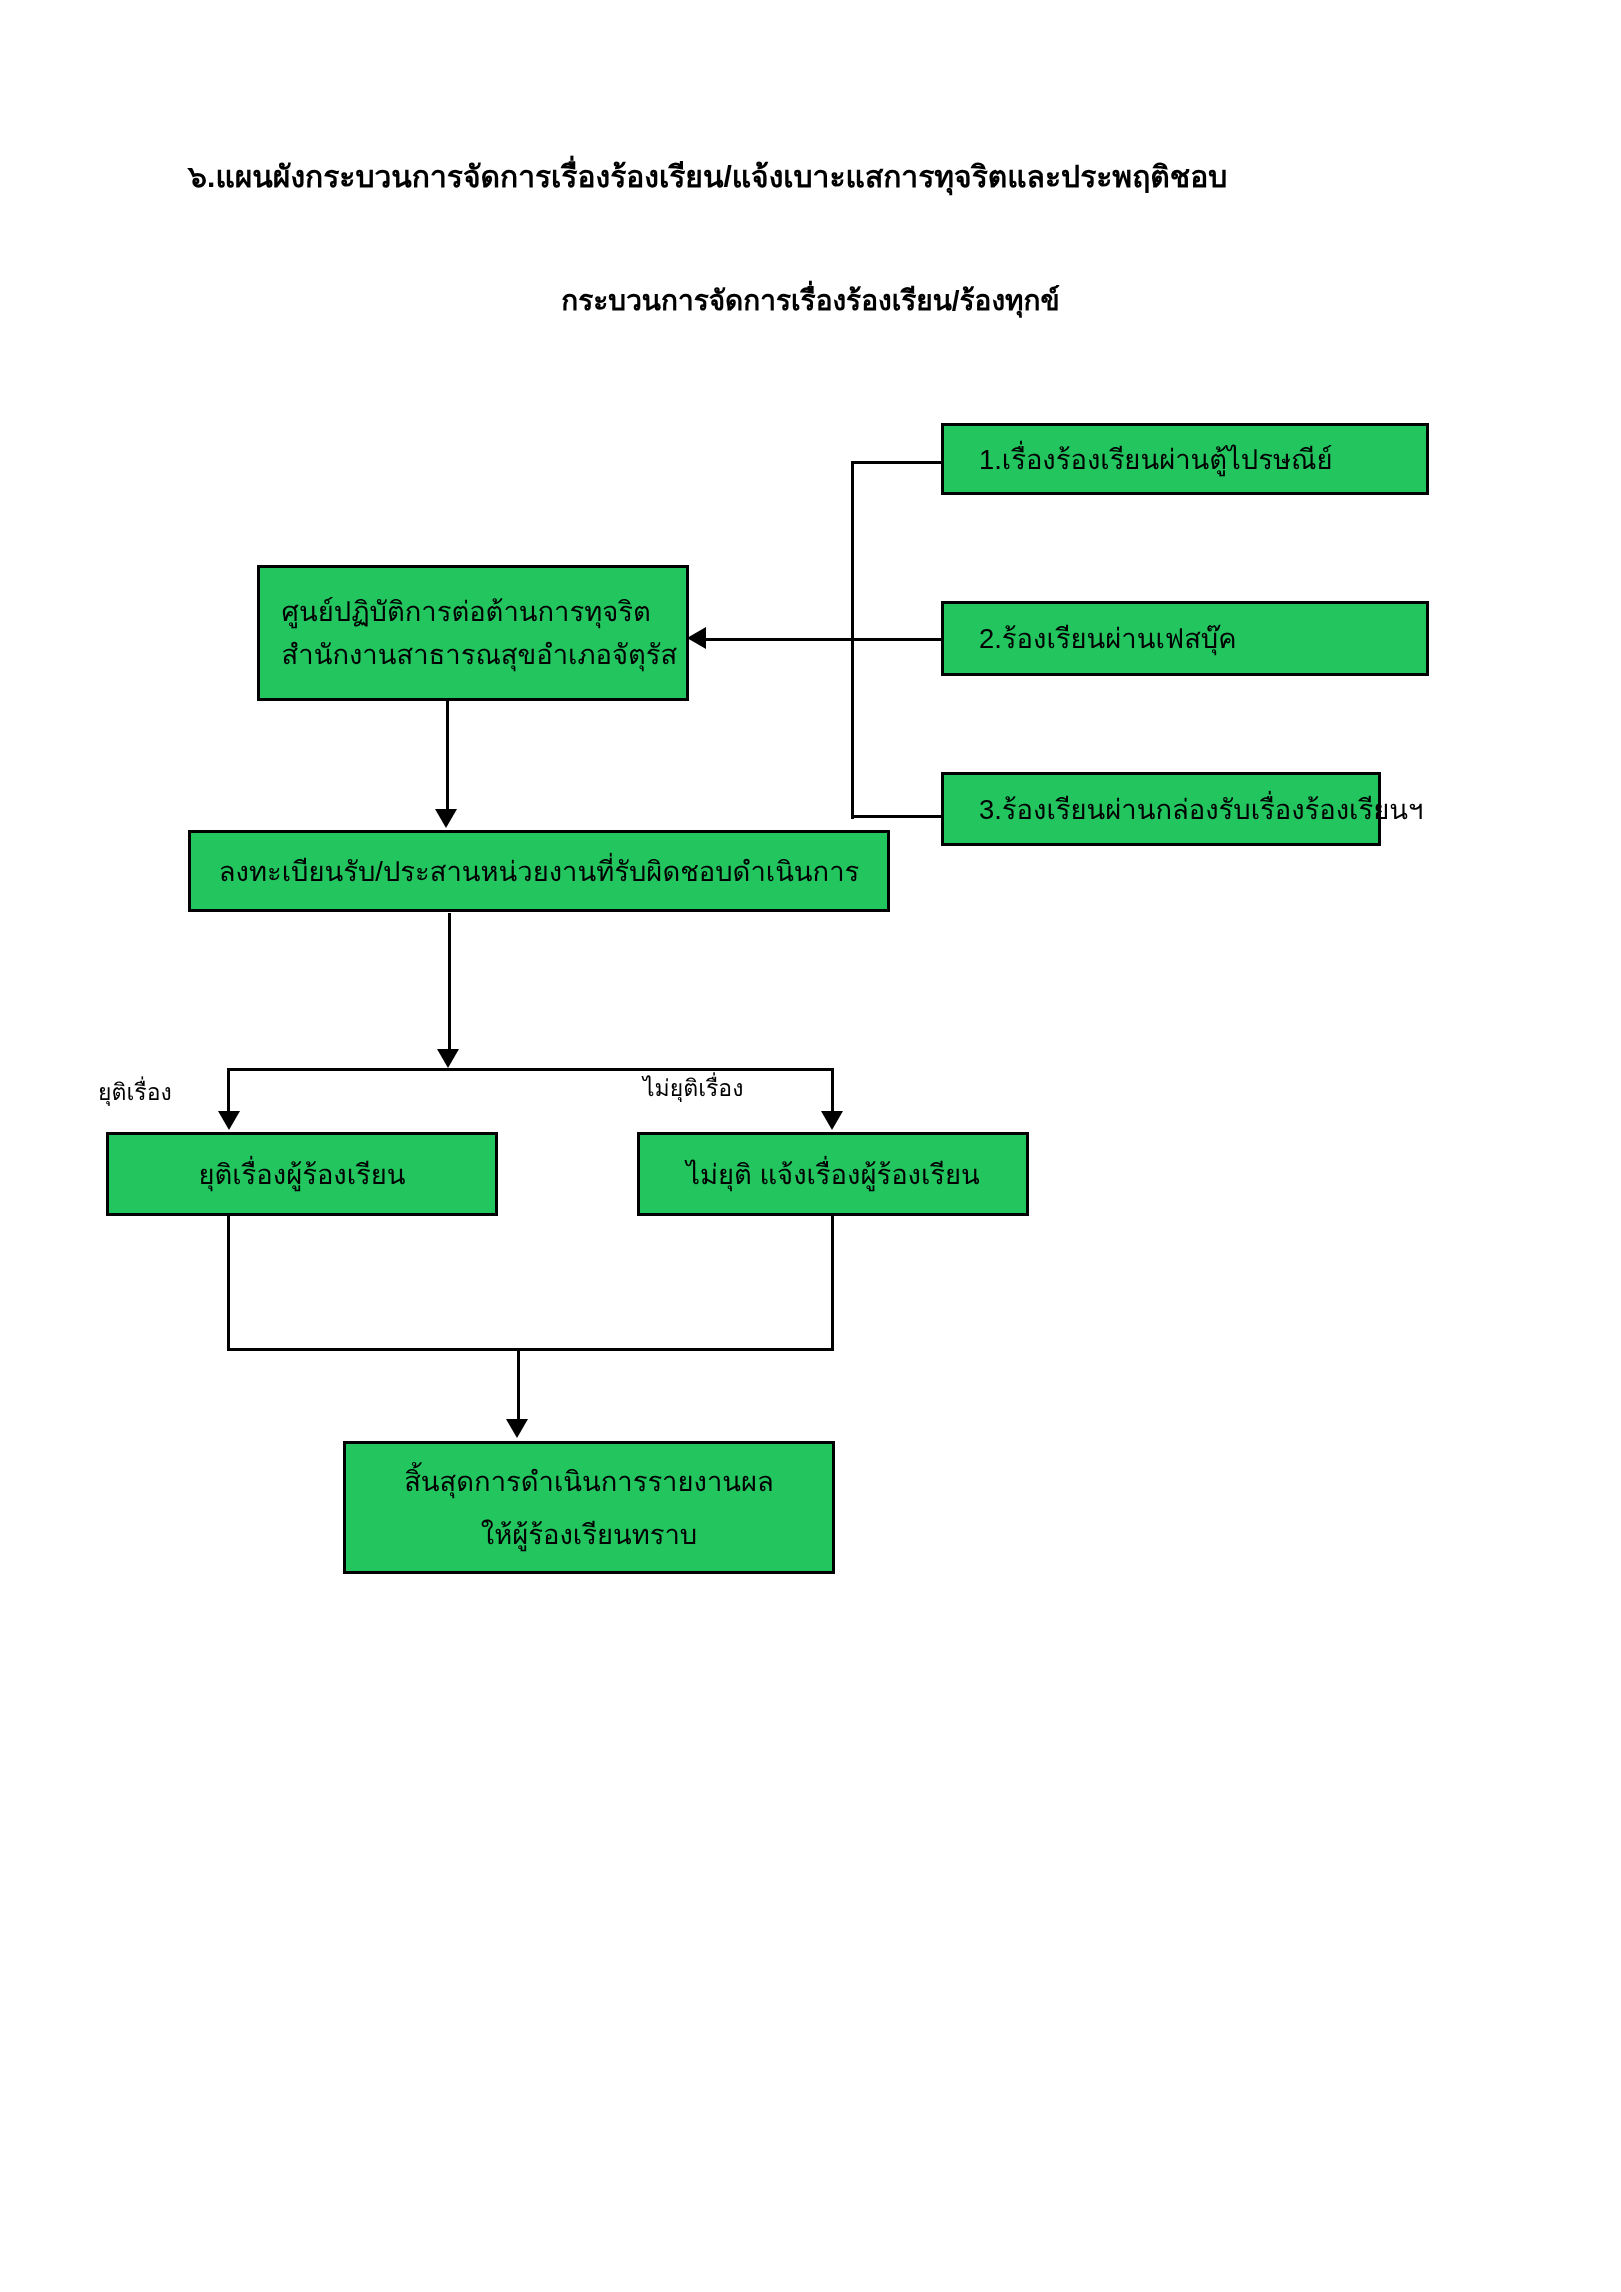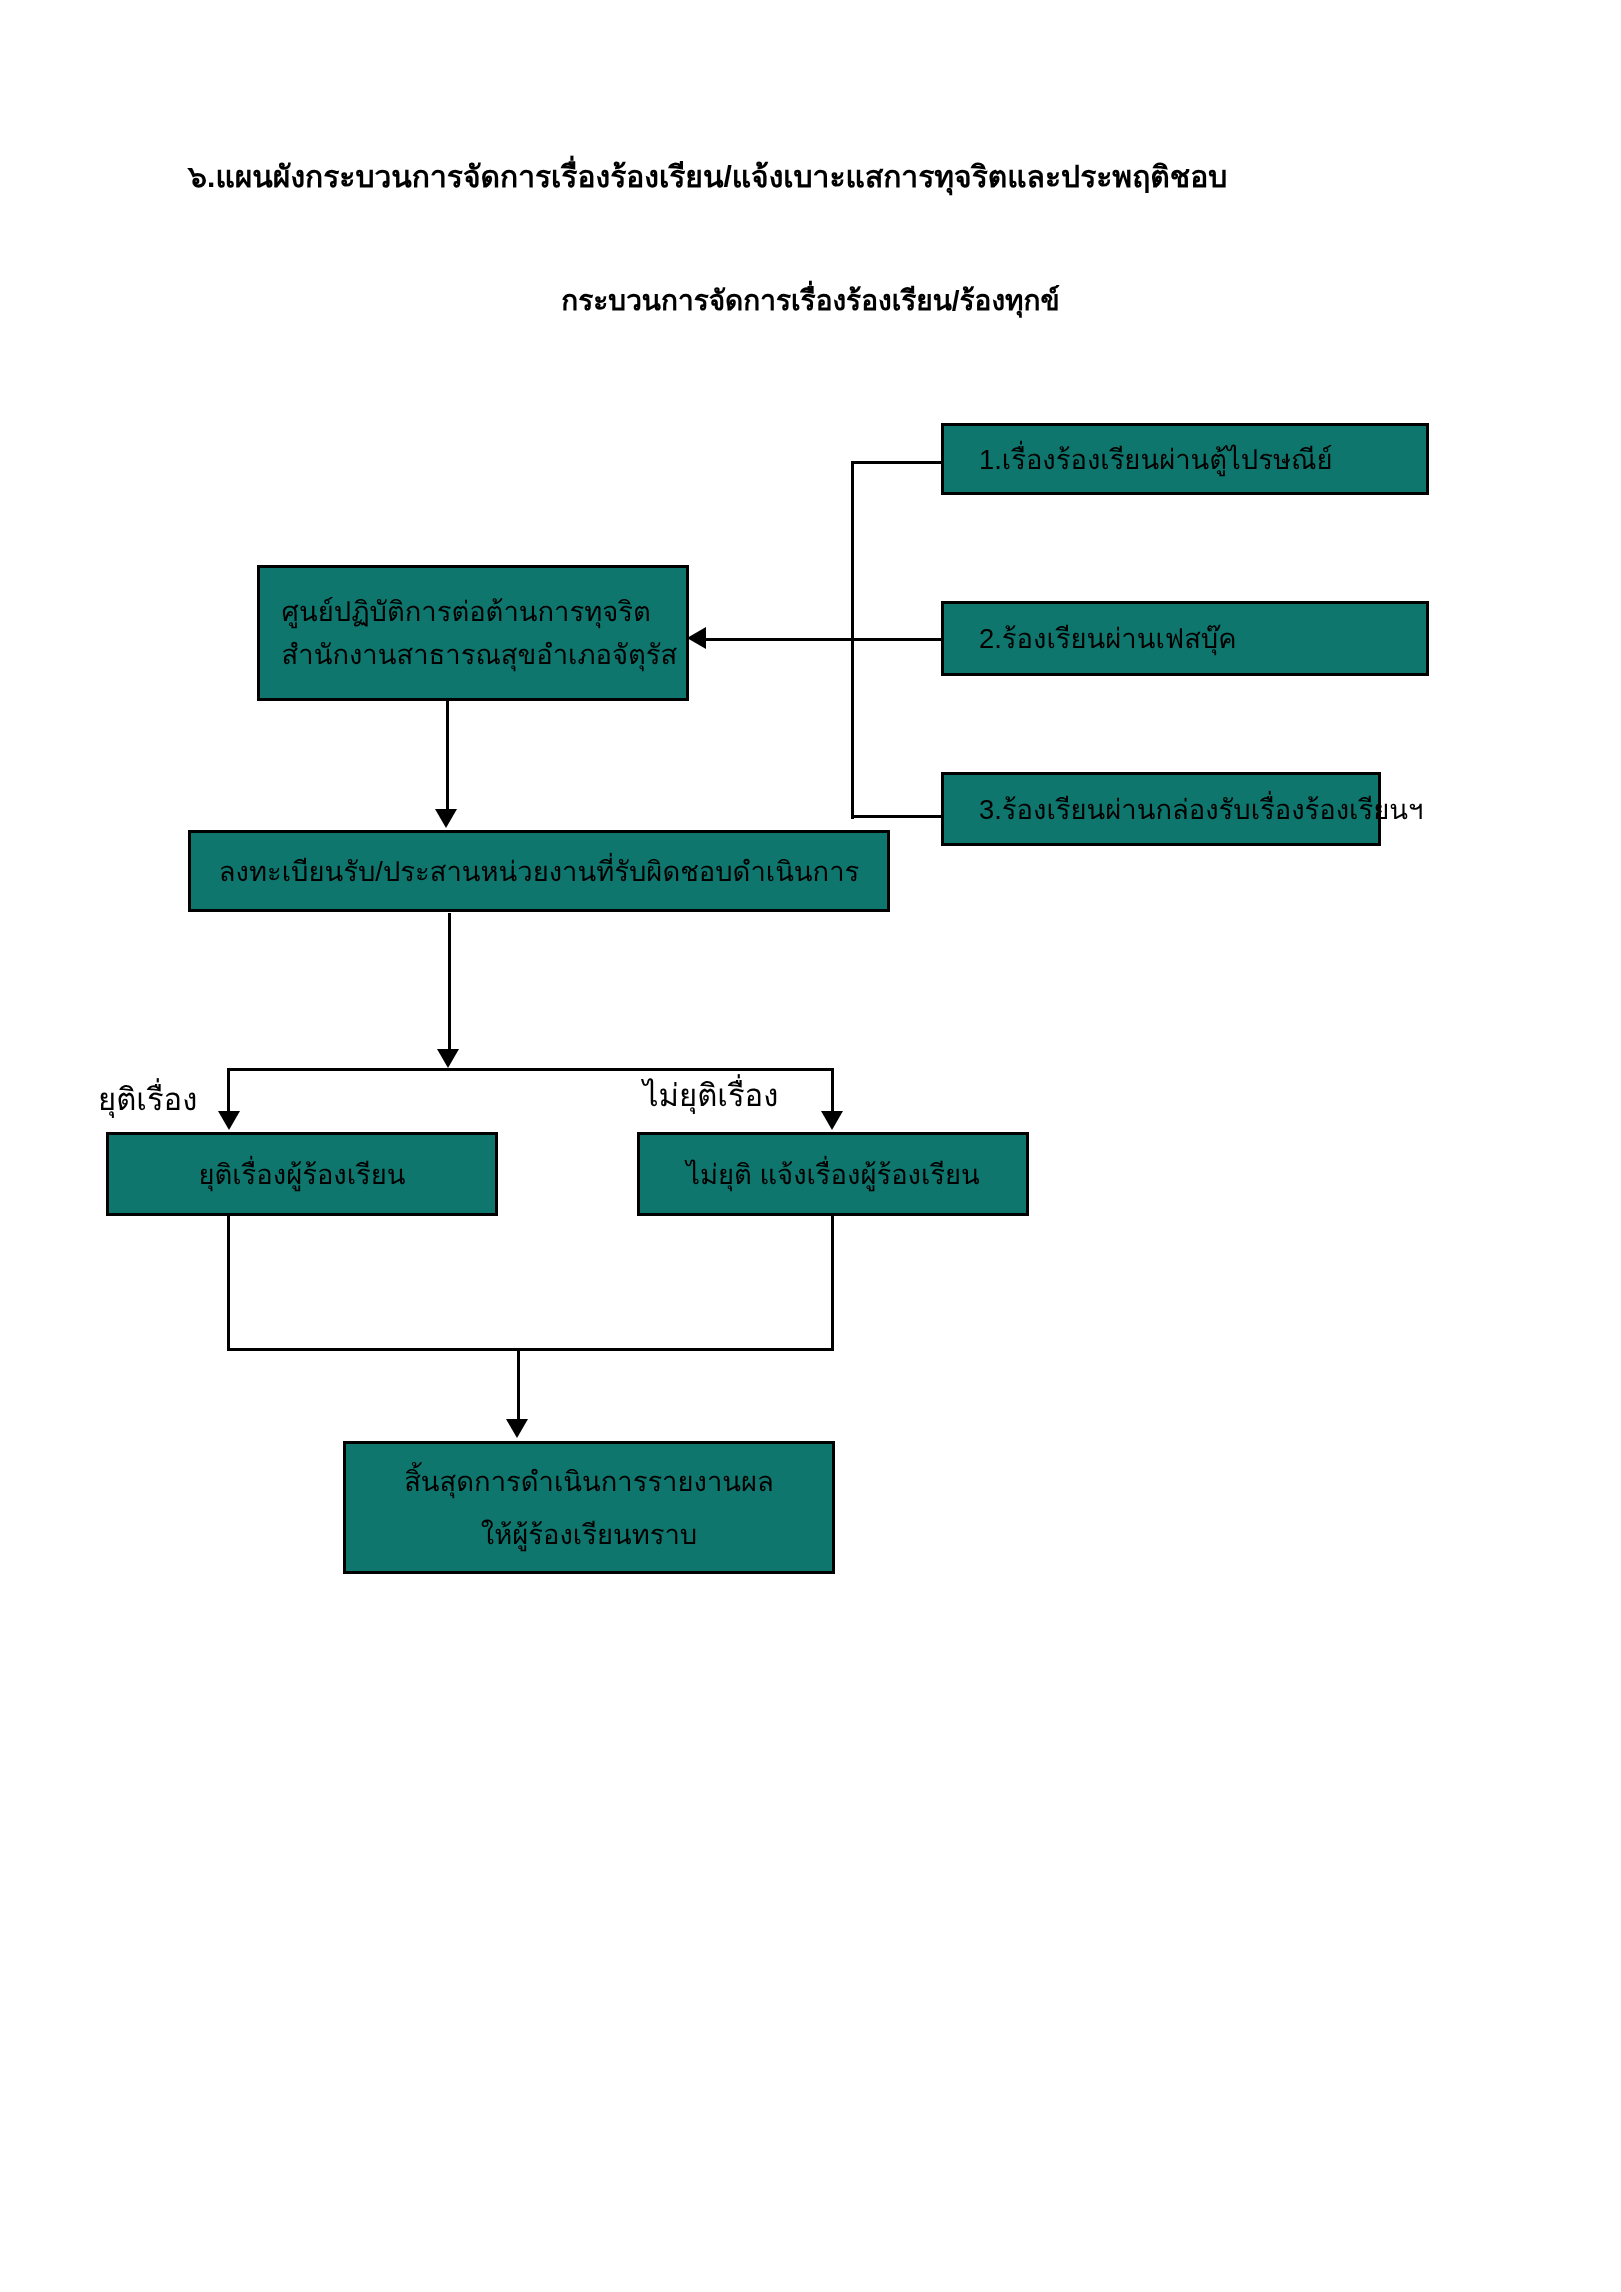--- a/index.html
+++ b/index.html
@@ -16,33 +16,33 @@
     position:absolute;left:188px;top:153px;
     font-size:30px;font-weight:bold;white-space:nowrap;
   }
   .subtitle{
     position:absolute;left:0;top:278px;width:1621px;
     text-align:center;font-size:28px;font-weight:bold;white-space:nowrap;
   }
   .box{
     position:absolute;
     border:3.9px solid #000;
-    background:#0f766e;
+    background:#22c55e;
     box-sizing:border-box;
     display:flex;flex-direction:column;justify-content:center;
     font-size:27.4px;line-height:43px;
   }
   .box.center-text{align-items:center;text-align:center;}
   .box.left-text{align-items:flex-start;padding-left:35px;text-align:left;}
   .box .bline{white-space:nowrap;}
   .line{position:absolute;background:#000;}
   .tri{position:absolute;width:0;height:0;}
   .tri.down{border-left:11.8px solid transparent;border-right:11.8px solid transparent;border-top:19.6px solid #000;}
   .tri.left{border-top:11.8px solid transparent;border-bottom:11.8px solid transparent;border-right:19.6px solid #000;}
-  .flabel{position:absolute;font-size:31px;white-space:nowrap;font-family:Liberation Mono, monospace;}
+  .flabel{position:absolute;font-size:23px;white-space:nowrap;font-family:Liberation Mono, monospace;}
 </style>
 </head>
 <body>
 
 <div id="page">
 
   <div class="title">๖.แผนผังกระบวนการจัดการเรื่องร้องเรียน/แจ้งเบาะแสการทุจริตและประพฤติชอบ</div>
   <div class="subtitle">กระบวนการจัดการเรื่องร้องเรียน/ร้องทุกข์</div>
 
   <div class="box left-text" style="left:941px;top:423px;width:488px;height:72px;">

